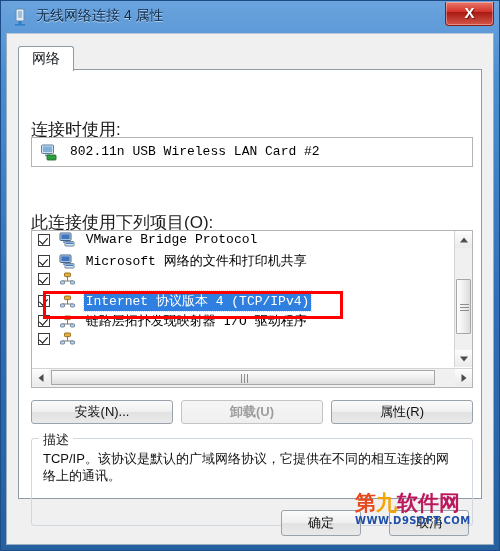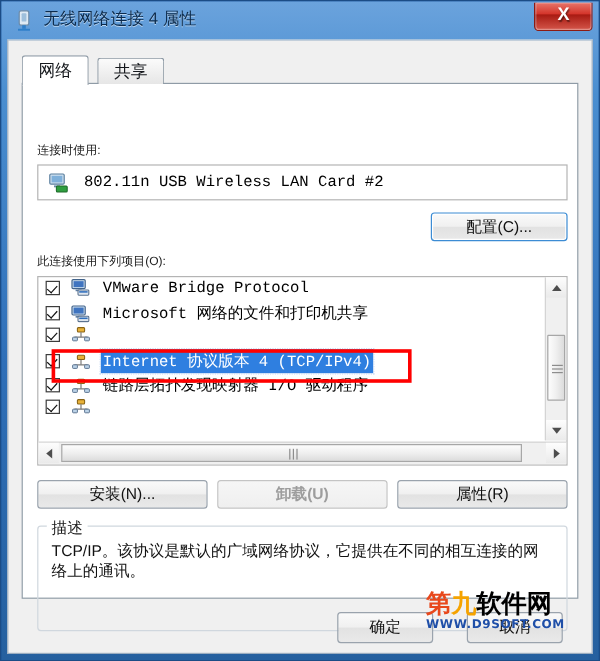--- a/index.html
+++ b/index.html
@@ -126,21 +126,21 @@
     width: 464px;
     height: 430px;
     box-sizing: border-box;
     background: #ffffff;
     border: 1px solid #8f9ba6;
   }
 
   
   .lbl {
     position: absolute;
-    font-size: 10px;
+    font-size: 17px;
     color: #1a1a1a;
     white-space: nowrap;
     font-family: "Liberation Sans", "DejaVu Sans", sans-serif;
   }
 
   
   .adapter-box {
     position: absolute;
     left: 24px; top: 103px;
     width: 442px; height: 30px;
@@ -378,21 +378,21 @@
   .wm-main {
     font-size: 21px;
     font-weight: bold;
     letter-spacing: 0px;
     font-family: "DejaVu Sans", "Liberation Sans", sans-serif;
     line-height: 22px;
     white-space: nowrap;
   }
   .wm-c1 { color: #e8481c; }
   .wm-c2 { color: #f5a300; }
-  .wm-c3 { color: #000000; }
+  .wm-c3 { color: #be185d; }
   .wm-sub {
     font-size: 10px;
     font-weight: bold;
     color: #1f4fa8;
     letter-spacing: 0.5px;
     font-family: "DejaVu Sans", "Liberation Sans", sans-serif;
     margin-top: 1px;
     white-space: nowrap;
   }
 
@@ -430,39 +430,37 @@
       <span class="title-text">无线网络连接 4 属性</span>
       <div class="close-btn">
         <div class="x">X</div>
       </div>
     </div>
 
     <div class="client">
 
       <div class="tabstrip">
         <div class="tab active" style="left:0px;">网络</div>
-        <div class="tab inactive" style="left:63px;">共享</div>
       </div>
       <div class="tabpage"></div>
 
       <div class="lbl" style="left:24px; top:84px;">连接时使用:</div>
 
       <div class="adapter-box">
         <span class="adapter-icon">
           <svg width="19" height="18" viewBox="0 0 19 18">
             <rect x="1.5" y="2" width="12" height="8.5" rx="1" fill="#cfe0ef" stroke="#5b7f9e" stroke-width="1"></rect>
             <rect x="3" y="3.5" width="9" height="5.5" fill="#7fb0da"></rect>
             <rect x="5" y="11.5" width="5" height="1.6" fill="#6c8ca8"></rect>
             <rect x="7" y="12" width="9" height="5" rx="0.8" fill="#2f9e3f" stroke="#1e6b2b" stroke-width="0.9"></rect>
           </svg>
         </span>
         <span class="adapter-text">802.11n USB Wireless LAN Card #2</span>
       </div>
 
-      <div class="btn focused" style="left:352px; top:143px; width:114px;">配置(C)...</div>
 
       <div class="lbl" style="left:24px; top:177px;">此连接使用下列项目(O):</div>
 
       <div class="listbox">
         <div class="list-area">
 
           <div class="row">
             <span class="cb"></span>
             <span class="row-icon">
               <svg width="17" height="15" viewBox="0 0 17 15">

